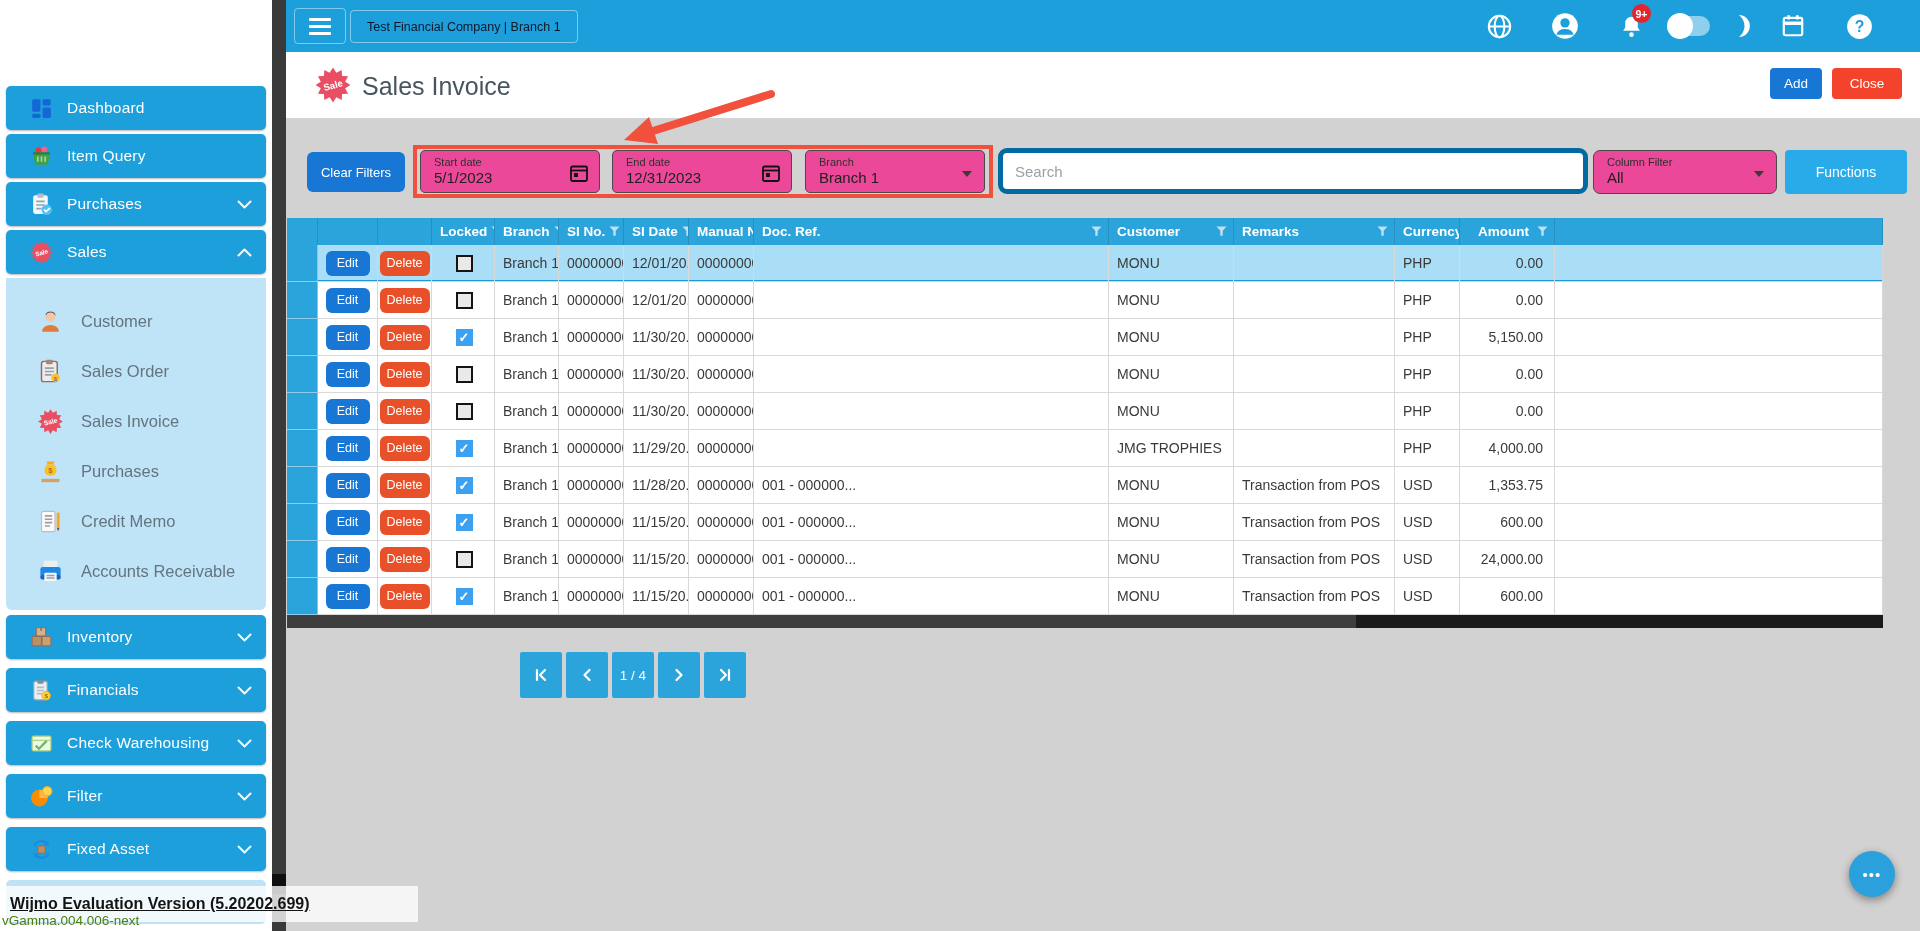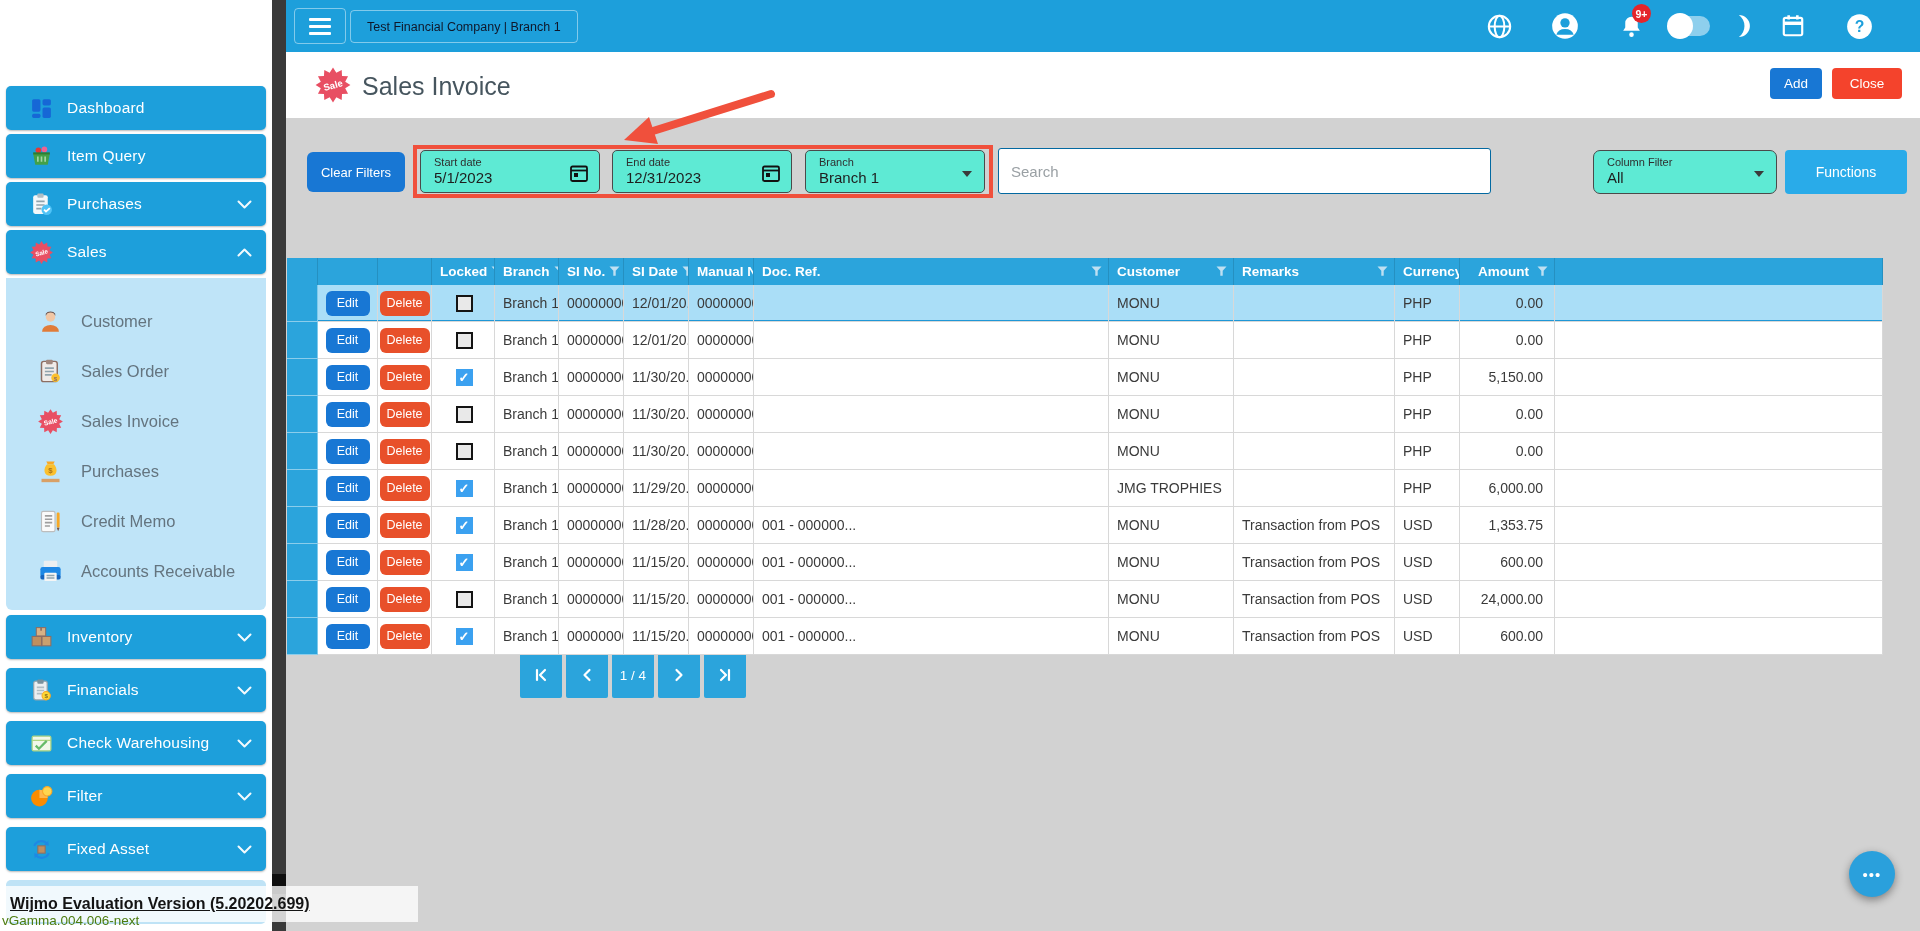--- a/index.html
+++ b/index.html
@@ -60,45 +60,45 @@
   .close-btn { position:absolute; left:1546px; top:16px; width:70px; height:31px; border:none; border-radius:4px;
     background:var(--close); color:#fff; font-size:13.5px; cursor:pointer; font-family:inherit; }
 
   .graybg { position:absolute; left:0; top:118px; width:100%; height:813px; background:var(--content-bg); }
 
   
   .clear-filters-btn { position:absolute; left:21px; top:152px; width:98px; height:40px; border:none;
     border-radius:6px; background:var(--accent); color:#fff; font-size:13px; cursor:pointer; font-family:inherit; }
   .annot-rect { position:absolute; left:127px; top:145px; width:580px; height:53px;
     border:4px solid var(--annot); z-index:5; pointer-events:none; }
-  .field-box { position:absolute; top:150px; height:43px; width:180px; background:#5eead4;
+  .field-box { position:absolute; top:150px; height:43px; width:180px; background:#ec4899;
     border:1.5px solid #4a4a4a; border-radius:5px; padding:5px 10px 0 13px; cursor:pointer; }
   .field-label { font-size:11px; color:#2f2f2f; }
   .field-value { font-size:15px; color:#1e1e1e; margin-top:1px; }
   .cal-ic { position:absolute; right:10px; top:12px; }
   .caret { position:absolute; right:12px; top:20px; width:0; height:0;
     border-left:5.5px solid transparent; border-right:5.5px solid transparent; border-top:6.5px solid #3a3a3a; }
-  .search-box { position:absolute; left:712px; top:148px; width:493px; height:46px; background:#fff;
-    border:1px solid #0369a1; border-radius:3px; }
+  .search-box { position:absolute; left:712px; top:148px; width:590px; height:46px; background:#fff;
+    border:5px solid #0369a1; border-radius:9px; }
   .search-box input { width:100%; height:100%; border:none; outline:none; background:transparent;
     font-size:15px; color:#333; padding:0 12px; font-family:inherit; }
   .search-box input::placeholder { color:#9aa0a4; }
   .colfilter-box { left:1307px; width:184px; height:44px; border-radius:7px; border-width:1.3px; }
   .functions-btn { position:absolute; left:1499px; top:150px; width:122px; height:44px; border:none;
     border-radius:4px; background:var(--functions); color:#fff; font-size:14px; cursor:pointer; font-family:inherit; }
 
   
   .tooltip { position:absolute; left:479px; top:74px; width:630px; height:56px; background:#fff;
     border:1px solid #3c3c3c; border-radius:7px; box-shadow:4px 4px 8px rgba(0,0,0,.35);
     display:flex; align-items:center; justify-content:center; z-index:10; }
   .tooltip span { font-size:20px; color:#111; }
   .annot-arrow { position:absolute; left:330px; top:82px; z-index:9; }
 
   
-  .table { position:absolute; left:1px; top:218px; width:1596px; z-index:4;margin-top:40px; }
+  .table { position:absolute; left:1px; top:218px; width:1596px; z-index:4; }
   .thead { display:flex; height:27px; background:var(--thead); }
   .hcell { display:flex; align-items:center; padding:0 6px 0 8px; color:#fff; font-size:13.5px;
     font-weight:bold; border-right:1px solid rgba(0,0,0,.12); overflow:hidden; white-space:nowrap; }
   .hcell .funnel { margin-left:auto; display:flex; cursor:pointer; padding-left:4px; }
   .hcell.h-right { justify-content:flex-end; }
   .hcell.h-right .funnel { margin-left:4px; }
   .trow { display:flex; height:37px; background:#fff; }
   .trow.selected { background:var(--selrow); box-shadow:inset 0 -2px 0 #1f97d6; }
   .cell { display:flex; align-items:center; padding:0 6px 0 8px; font-size:14px; color:#3a3a3a;
     border-right:1px solid #d8d8d8; border-bottom:1px solid #d8d8d8; overflow:hidden; white-space:nowrap; }
@@ -679,21 +679,21 @@
               <span class="cb checked"></span>
             </div>
             <div class="cell" style="width: 64px;">Branch 1</div>
             <div class="cell" style="width: 65px;">0000000027</div>
             <div class="cell" style="width: 65px;">11/29/20...</div>
             <div class="cell" style="width: 65px;">0000000027</div>
             <div class="cell" style="width: 355px;"></div>
             <div class="cell" style="width: 125px;">JMG TROPHIES</div>
             <div class="cell" style="width: 161px;"></div>
             <div class="cell" style="width: 65px;">PHP</div>
-            <div class="cell right" style="width: 95px;">6,000.00</div>
+            <div class="cell right" style="width: 95px;">4,000.00</div>
             <div class="cell" style="width: 328px;"></div>
           </div>
           <div class="trow">
             <div class="cell rowhead" style="width: 31px;"></div>
             <div class="cell cbtn" style="width: 60px;">
               <button class="btn-edit">Edit</button>
             </div>
             <div class="cell cbtn" style="width: 54px;">
               <button class="btn-del">Delete</button>
             </div>

